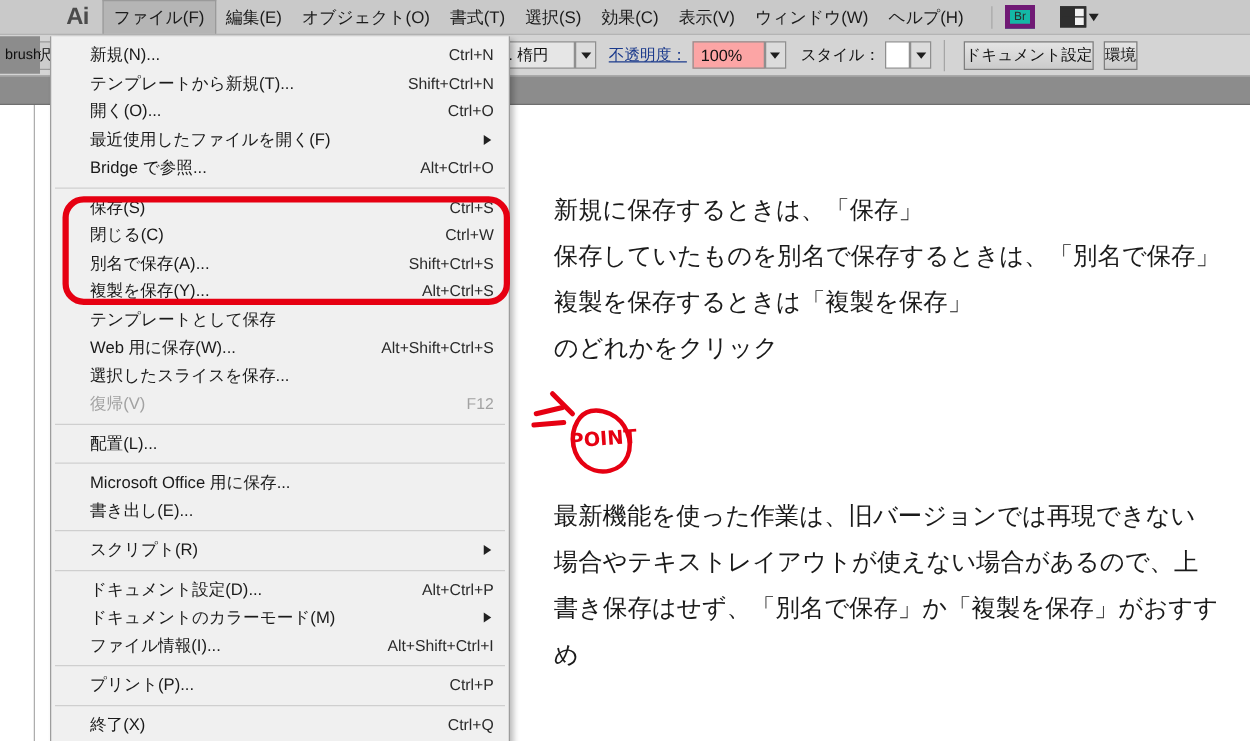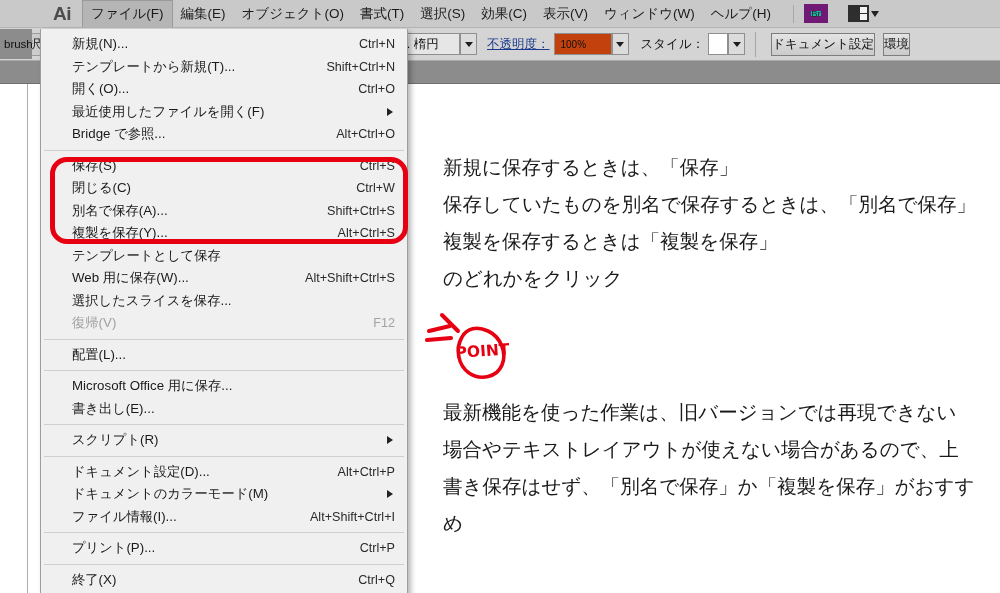--- a/index.html
+++ b/index.html
@@ -48,21 +48,21 @@
     border-right: 1px solid #9a9a9a;
     border-top: 1px solid #9a9a9a;
   }
   .mb-sep {
     width: 1px; height: 18px; background: #a8a8a8;
     margin: 0 10px 0 14px;
   }
   .br-btn {
     width: 24px; height: 19px;
     background: #14b8a6;
-    border: 7px solid #701a75;
+    border: 4px solid #701a75;
     color: #2b2b2b;
     font-size: 9.5px;
     display: flex; align-items: center; justify-content: center;
     font-family: Liberation Sans, sans-serif;
   }
   .layout-btn {
     display: flex; align-items: center; gap: 2px;
     margin-left: 20px;
   }
   .layout-glyph {
@@ -112,23 +112,23 @@
     border: 1px solid #8f8f8f;
     background: #e6e6e6;
     height: 22px;
   }
   .cb-field .txt {
     font-size: 12.5px; color: #111;
     padding: 0 7px; line-height: 20px;
   }
   .cb-field .txt.wide { min-width: 80px; }
   .cb-val {
-    background: #c2410c; border: 1px solid #8f8f8f;
+    background: #fca5a5; border: 1px solid #8f8f8f;
     height: 22px; display: flex; align-items: center;
-    padding: 0 6px; font-size: 10px; color: #111;
+    padding: 0 6px; font-size: 13px; color: #111;
     min-width: 58px;
   }
   .dd-box {
     border: 1px solid #8f8f8f; background: #dcdcdc;
     width: 17px; height: 22px;
     display: flex; align-items: center; justify-content: center;
   }
   .dd-box::after {
     content: "";
     width: 0; height: 0;

